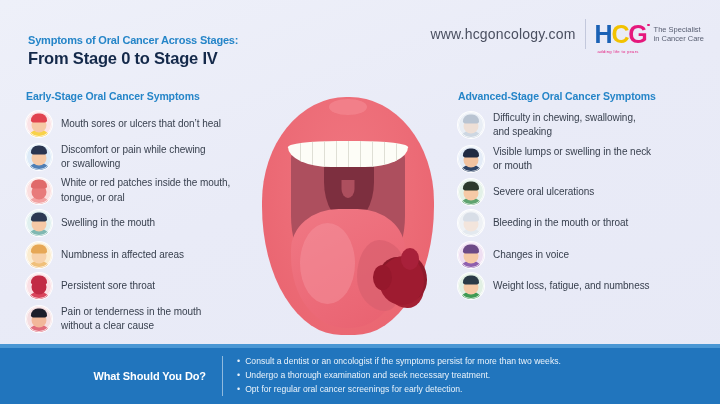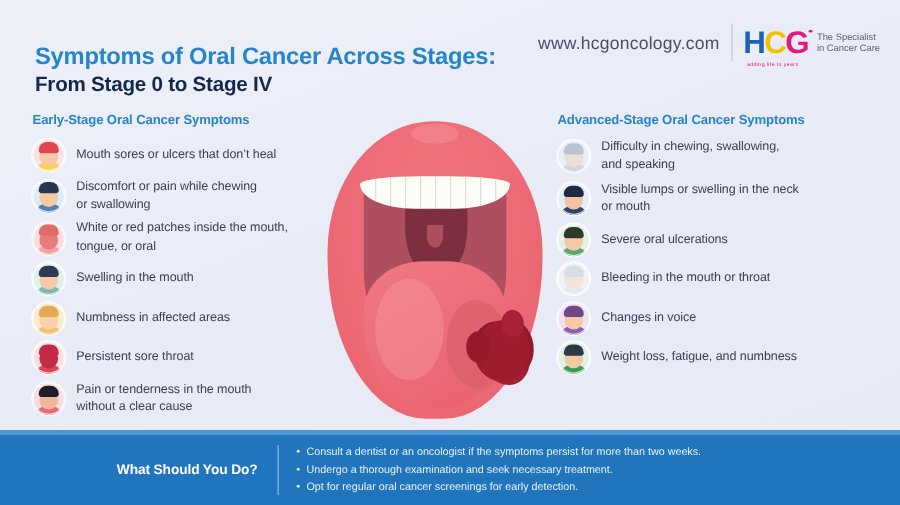--- a/index.html
+++ b/index.html
@@ -40,31 +40,31 @@
     position:absolute;left:3px;bottom:-8px;font-size:4.2px;color:#e5187c;
     letter-spacing:.3px;white-space:nowrap;
   }
   .logotext{
     font-size:7.5px;color:#5a6073;line-height:1.25;white-space:nowrap;
   }
   .title{
     position:absolute;left:28px;top:33px;width:430px;
   }
   .title .l1{
-    font-size:19px;font-weight:bold;color:#2585c8;letter-spacing:-.2px;
+    font-size:11px;font-weight:bold;color:#2585c8;letter-spacing:-.2px;
     line-height:1.32;
   }
   .title .l2{
     font-size:16.5px;font-weight:bold;color:#14294a;letter-spacing:-.2px;
     line-height:1.32;
   }
   
   .col{position:absolute;top:90px;}
   .col-left{left:26px;width:250px;}
-  .col-right{left:446px;width:262px;}
+  .col-right{left:458px;width:262px;}
   .colhead{
     font-size:10.5px;font-weight:bold;color:#2585c8;margin-bottom:9px;
     letter-spacing:-.1px;
   }
   .col-right .colhead{color:#2585c8;}
   .sym{
     display:flex;align-items:center;gap:9px;margin-bottom:5.5px;min-height:26px;
   }
   .avatar{
     width:26px;height:26px;border-radius:50%;flex:0 0 26px;

